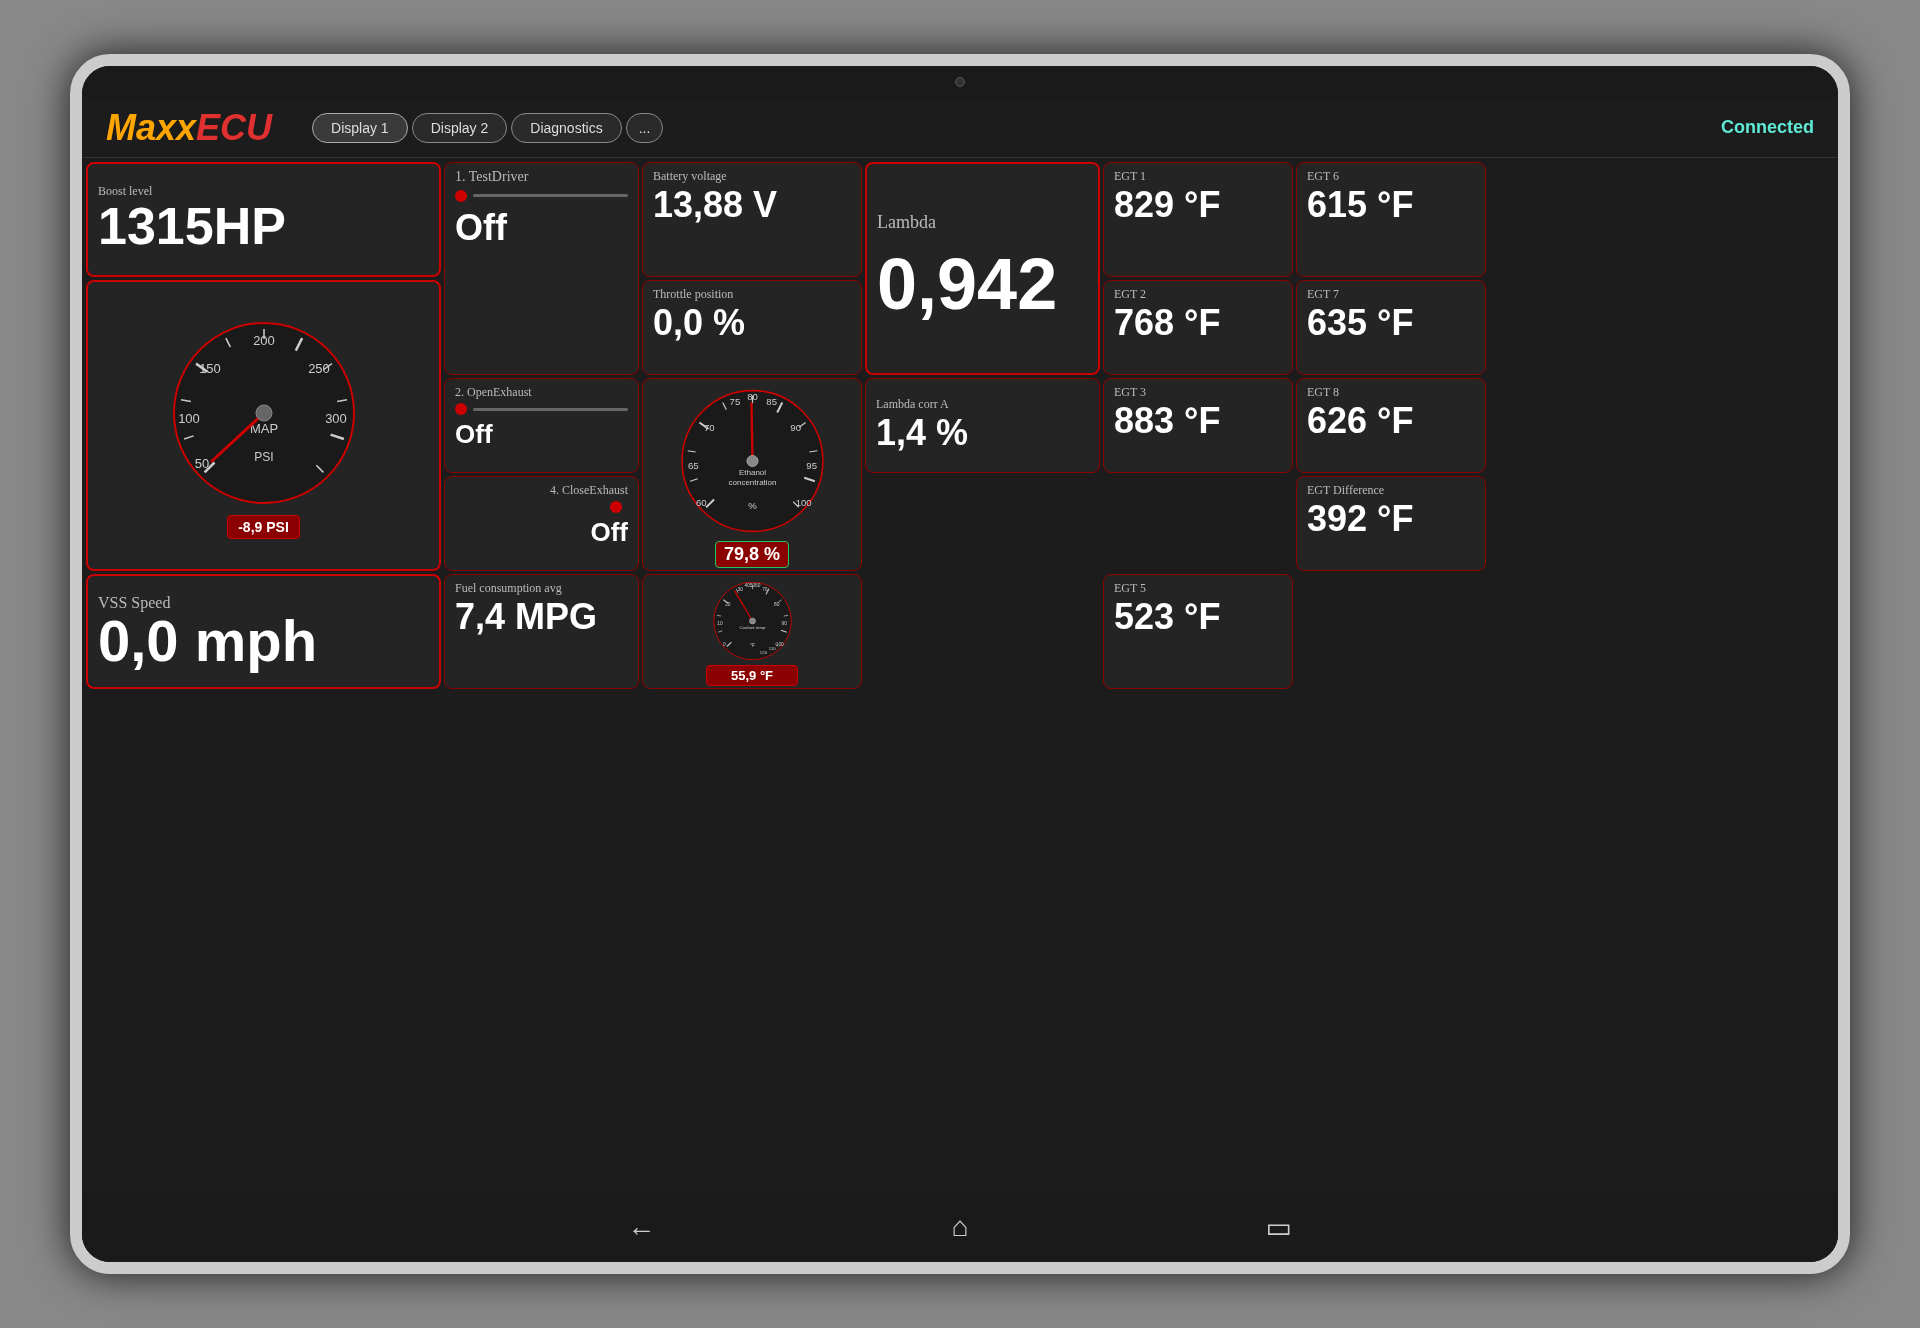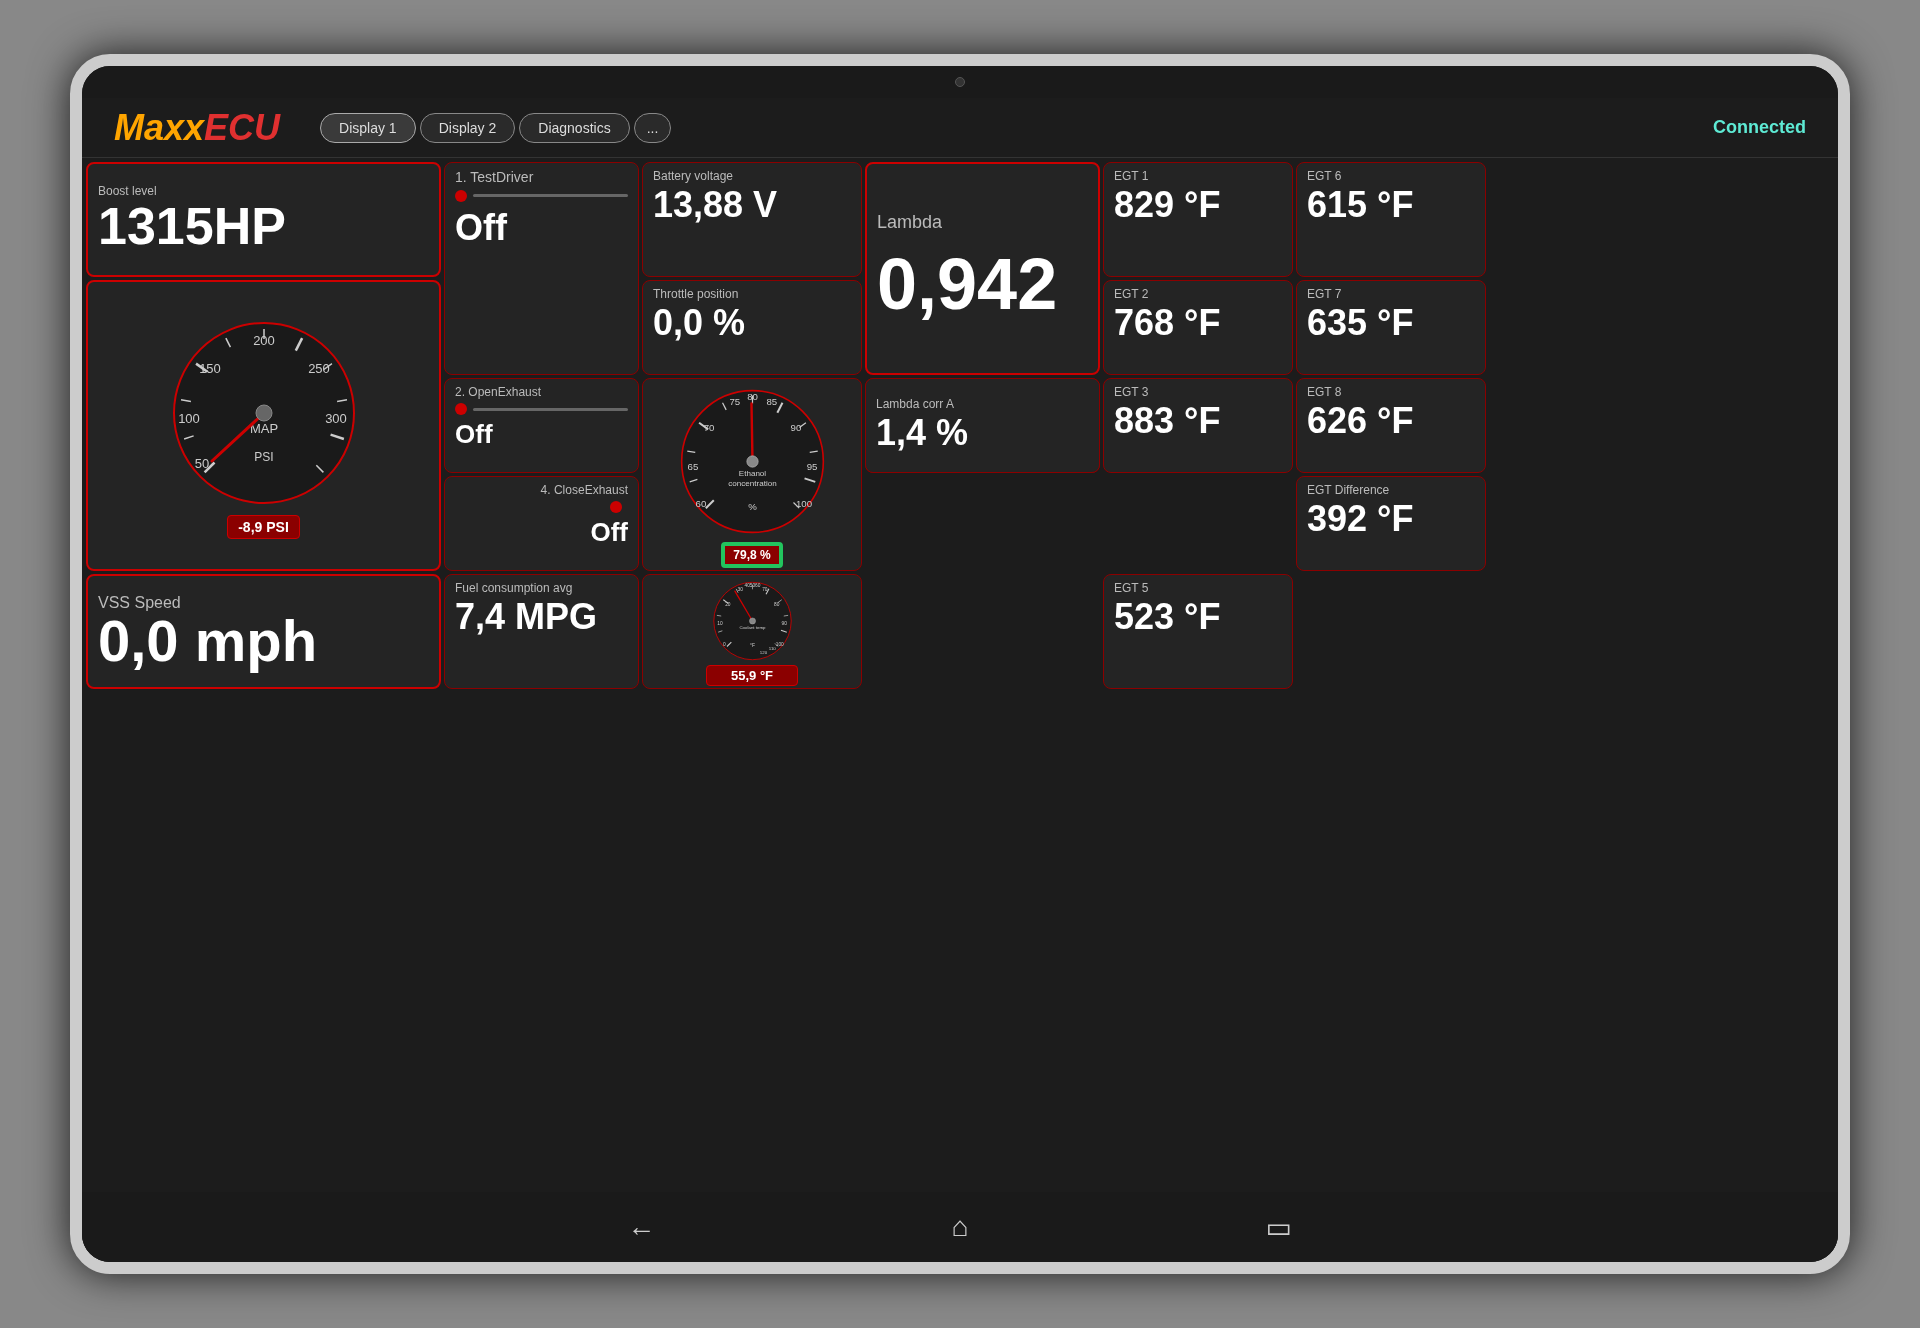--- a/index.html
+++ b/index.html
@@ -42,21 +42,21 @@
       background: #1c1c1c;
       display: flex;
       flex-direction: column;
       overflow: hidden;
     }
     .top-bar {
       height: 60px;
       background: #1c1c1c;
       display: flex;
       align-items: center;
-      padding: 0 32px;
+      padding: 0 24px;
       border-bottom: 1px solid #333;
     }
     .logo {
       font-size: 36px;
       font-weight: bold;
       font-style: italic;
     }
     .logo-maxx { color: #FFA500; }
     .logo-ecu { color: #e03030; }
     .tabs {
@@ -131,20 +131,21 @@
       display: flex;
       flex-direction: column;
       padding: 6px 10px;
       overflow: hidden;
       position: relative;
     }
     .card-label {
       color: #bbb;
       font-size: 12px;
       line-height: 1.2;
+      font-family: Liberation Serif, serif;
     }
     .card-value {
       color: #fff;
       font-size: 26px;
       font-weight: bold;
       line-height: 1.2;
     }
     .card-value-lg {
       color: #fff;
       font-size: 36px;
@@ -397,21 +398,21 @@
           <text x="164" y="156" fill="#ccc" font-size="12" text-anchor="middle">100</text>
 
           <text x="100" y="118" fill="#ccc" font-size="10" text-anchor="middle">Ethanol</text>
           <text x="100" y="130" fill="#ccc" font-size="10" text-anchor="middle">concentration</text>
 
           <text x="100" y="160" fill="#ccc" font-size="12" text-anchor="middle">%</text>
 
           <line x1="100" y1="100" x2="100" y2="28" stroke="#cc0000" stroke-width="3" stroke-linecap="round" transform="rotate(-1 100 100)"></line>
           <circle cx="100" cy="100" r="7" fill="#888" stroke="#aaa" stroke-width="1"></circle>
         </svg>
-        <div style="background:#8b0000; border:4px solid #22c55e; border-radius:4px; padding:2px 8px; color:#fff; font-size:12px; font-weight:bold;">79,8 %</div>
+        <div style="background:#8b0000; border:1px solid #22c55e; border-radius:4px; padding:2px 8px; color:#fff; font-size:18px; font-weight:bold;">79,8 %</div>
       </div>
 
       <div class="card coolant-card">
         <svg viewBox="0 0 200 200" width="185" height="185">
           <circle cx="100" cy="100" r="88" fill="#1a1a1a" stroke="#cc0000" stroke-width="2"></circle>
           <g stroke="#ccc" stroke-width="1.5">
             <line x1="100" y1="18" x2="100" y2="32" transform="rotate(-135 100 100)" stroke-width="2.5"></line>
             <line x1="100" y1="18" x2="100" y2="28" transform="rotate(-108 100 100)"></line>
             <line x1="100" y1="18" x2="100" y2="28" transform="rotate(-81 100 100)"></line>
             <line x1="100" y1="18" x2="100" y2="32" transform="rotate(-54 100 100)" stroke-width="2.5"></line>

